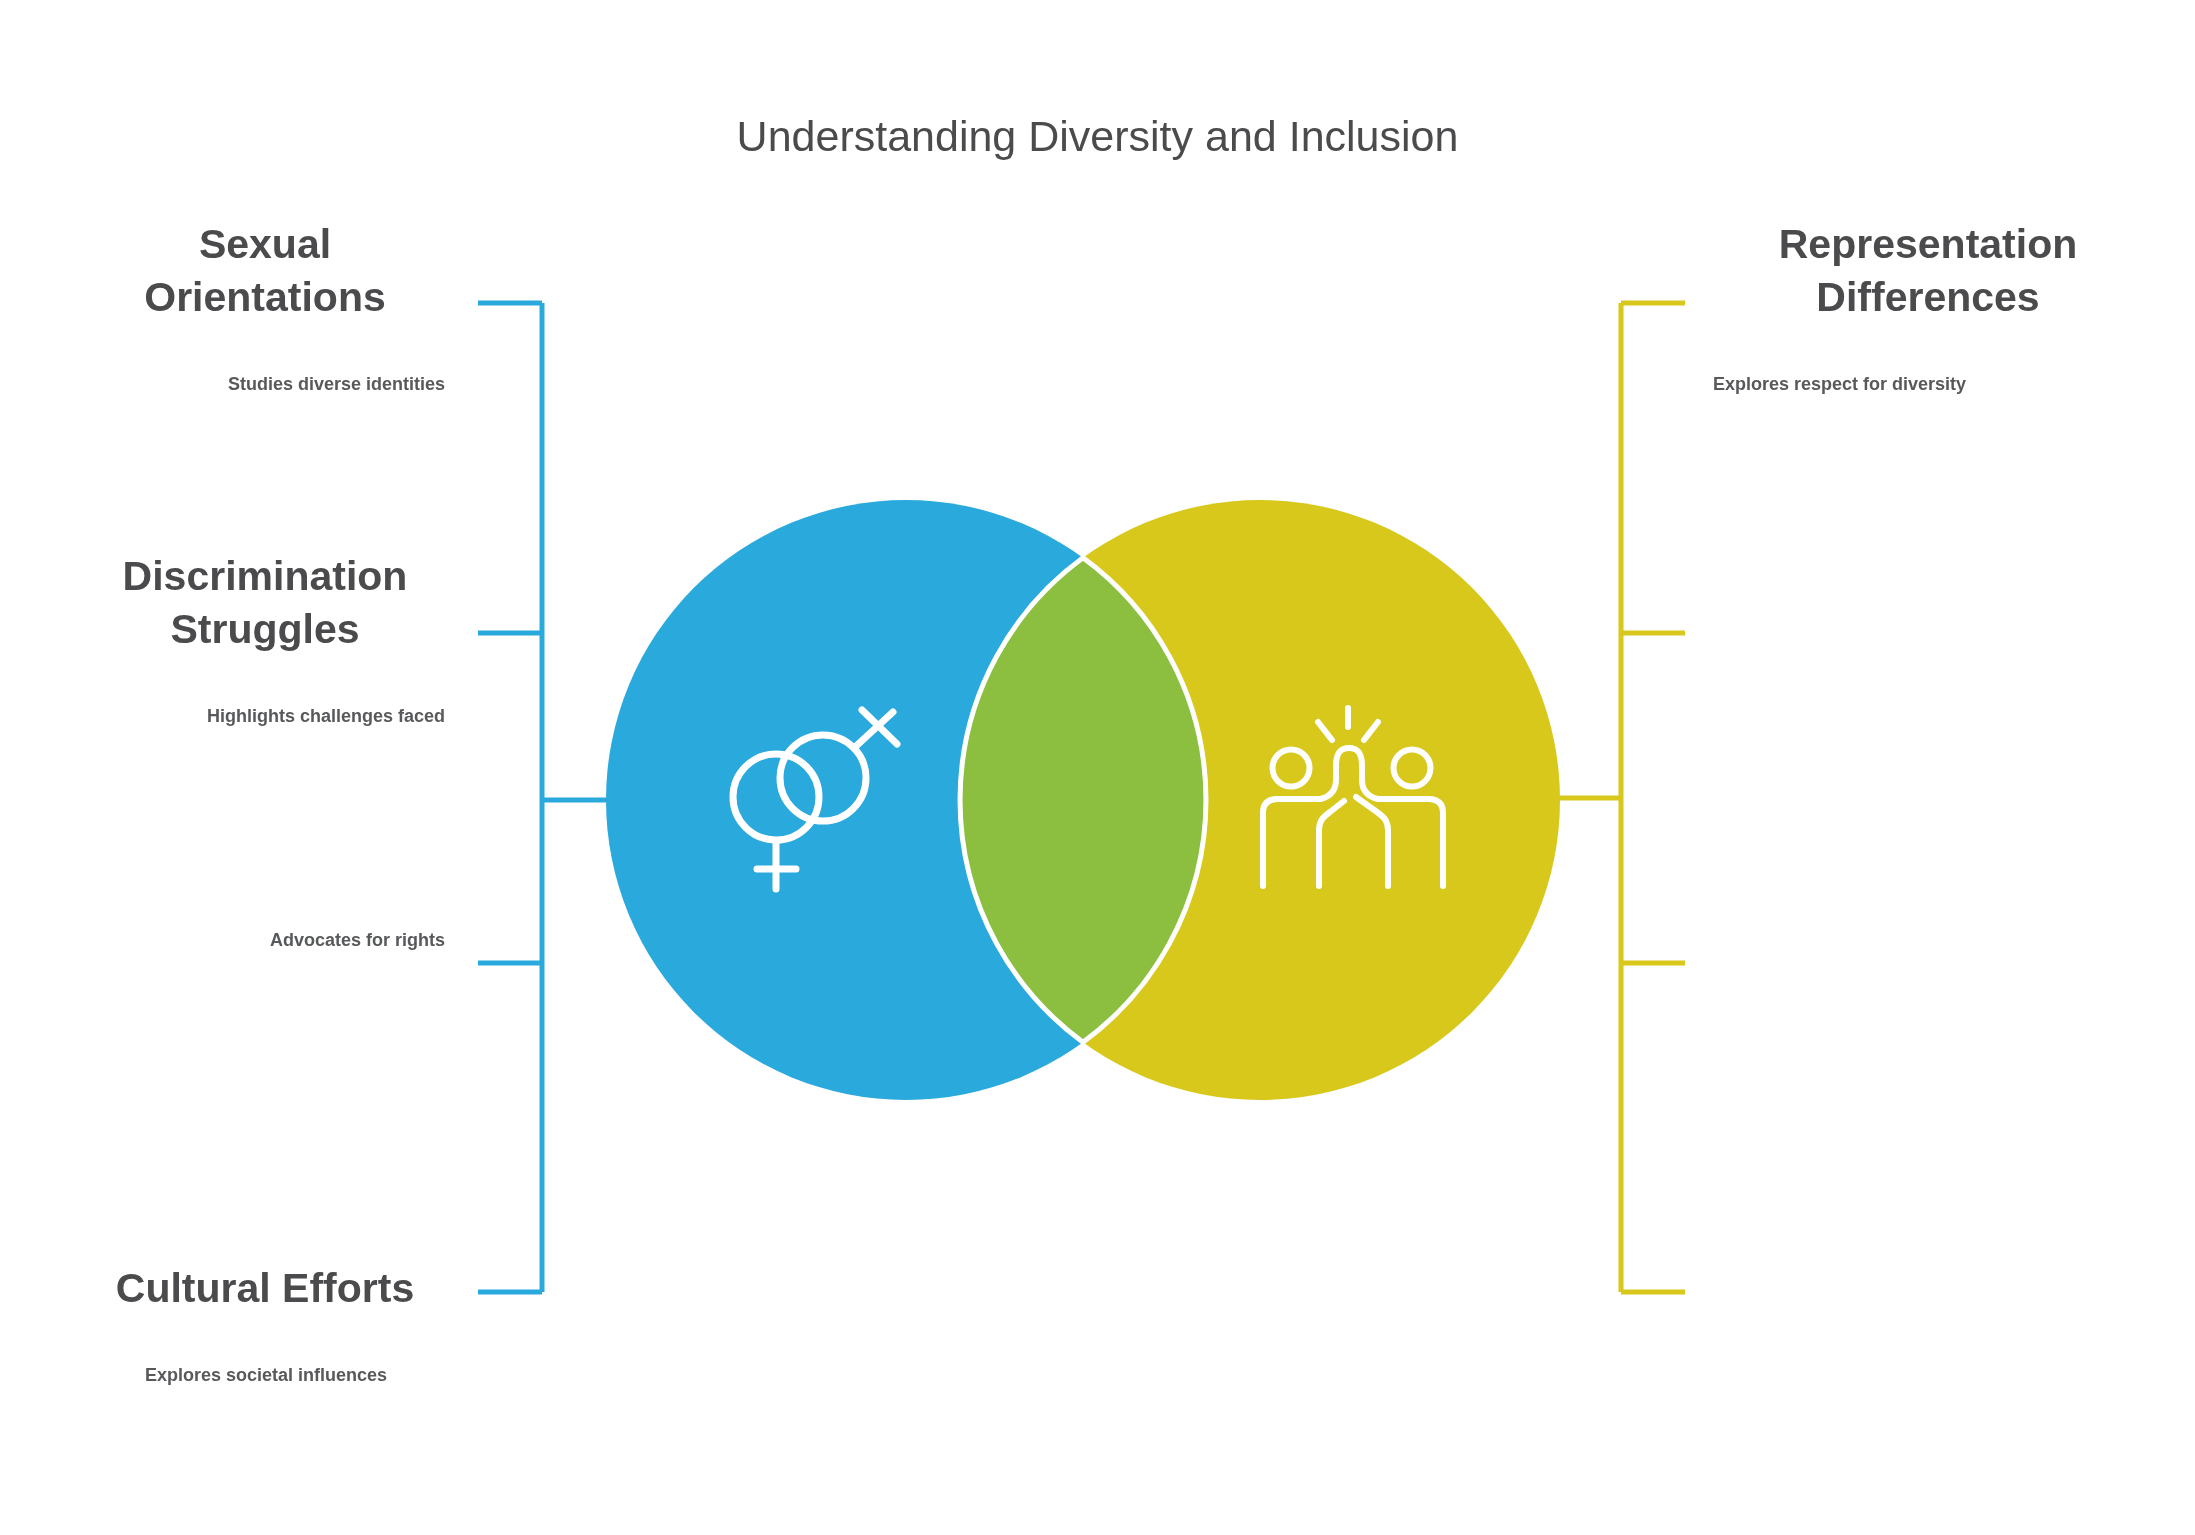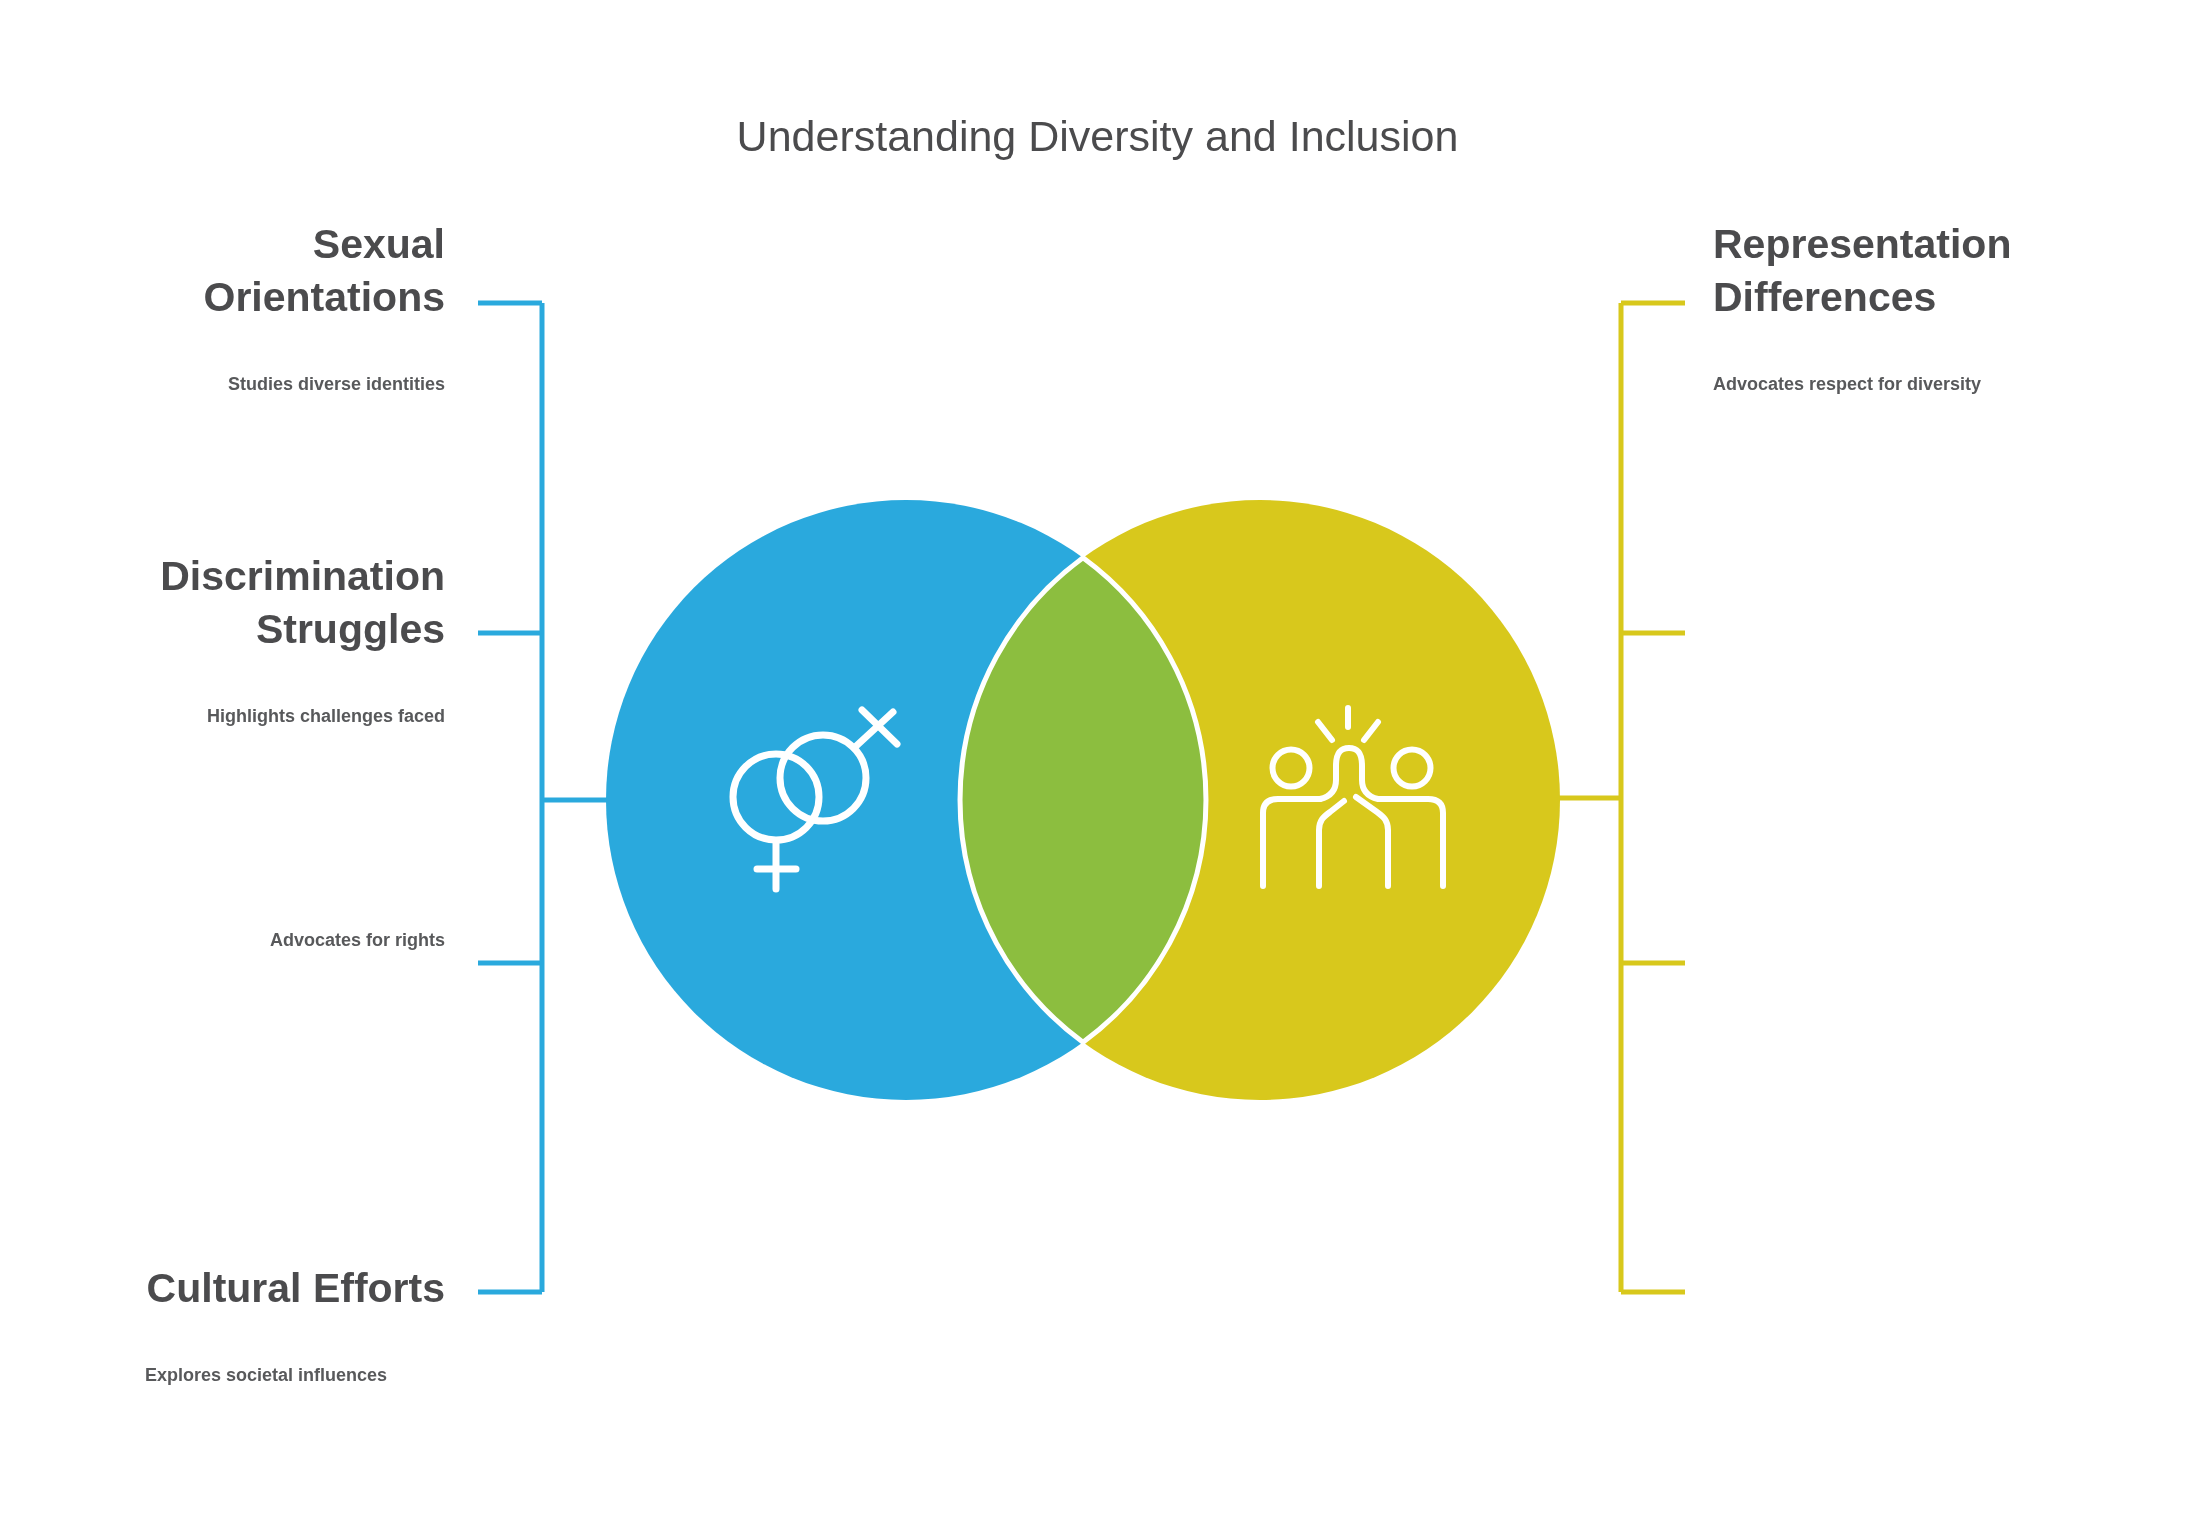--- a/index.html
+++ b/index.html
@@ -14,20 +14,21 @@
     position:absolute; top:112px; left:0; width:100%;
     text-align:center;
     font-size:43px; font-weight:normal; color:#4b4b4d;
   }
   .venn-svg { position:absolute; top:0; left:0; }
   .label { position:absolute; }
   .label .heading {
     margin:0;
     font-size:41px; line-height:53px; font-weight:bold;
     color:#4b4b4d;
+    text-align:center;
   }
   .label .subtitle {
     margin:44px 0 0 0;
     font-size:18px; line-height:33px;
     color:#58595b;
     font-weight:bold;
   }
   .label.left  { left:85px;  width:360px; text-align:right; }
   .label.right { left:1713px; width:430px; text-align:left; }
   .label.left.pos-4 .subtitle { margin-right:58px;text-align:right; }
@@ -97,16 +98,16 @@
   <div class="label left pos-3" style="top:880px">
     <p class="subtitle">Advocates for rights</p>
   </div>
   <div class="label left pos-4" style="top:1262px">
     <h2 class="heading">Cultural Efforts</h2>
     <p class="subtitle">Explores societal influences</p>
   </div>
 
   <div class="label right pos-1" style="top:218px">
     <h2 class="heading">Representation Differences</h2>
-    <p class="subtitle">Advocates respect for diversity</p>
+    <p class="subtitle">Explores respect for diversity</p>
   </div>
 
 </div>
 
 </body></html>

